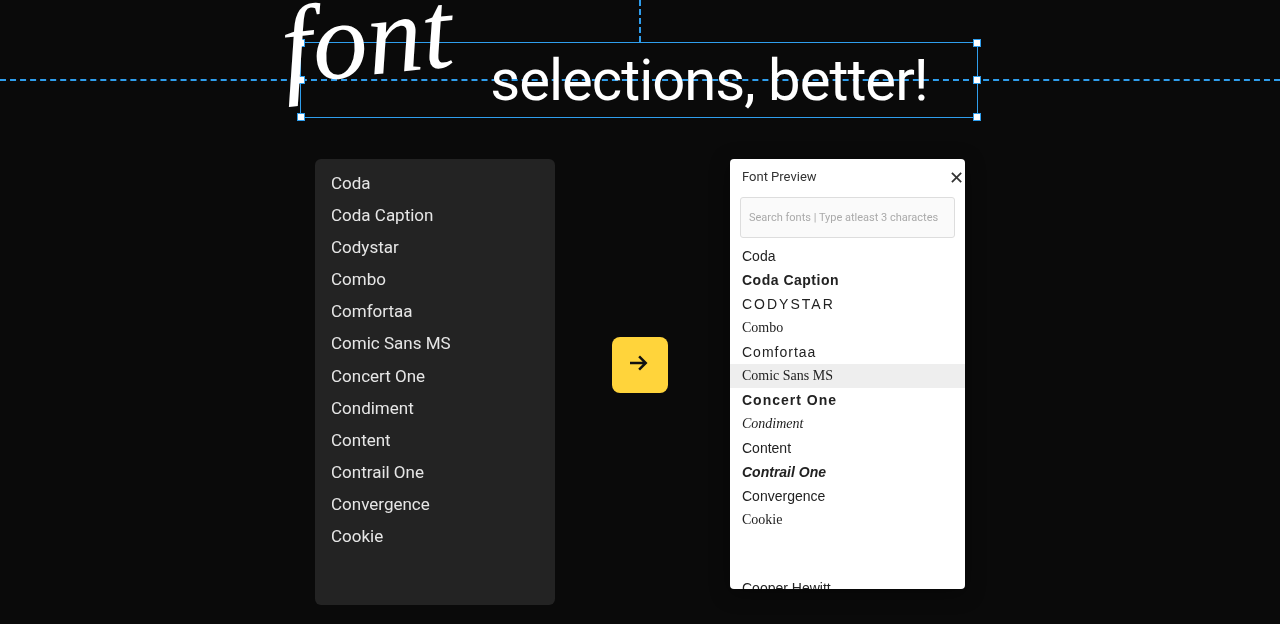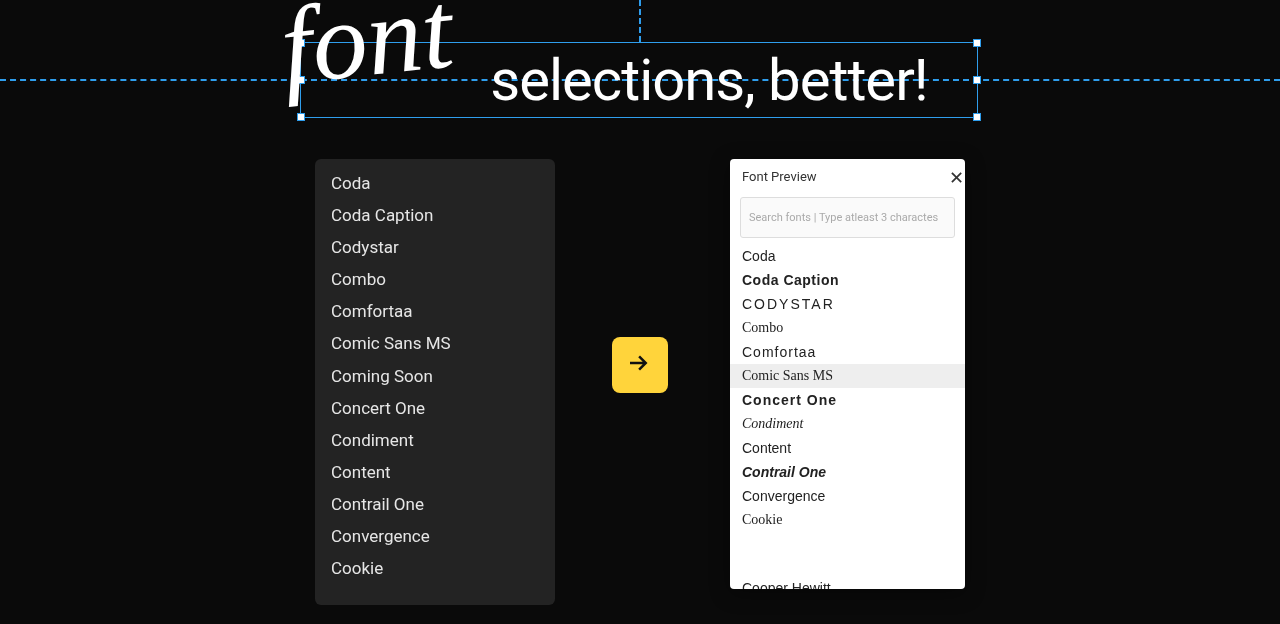--- a/index.html
+++ b/index.html
@@ -193,21 +193,20 @@
   <span class="headline-rest">selections, better!</span>
 </div>
 
 <div class="left-panel" id="left-panel">
     <div class="item">Coda</div>
     <div class="item">Coda Caption</div>
     <div class="item">Codystar</div>
     <div class="item">Combo</div>
     <div class="item">Comfortaa</div>
     <div class="item">Comic Sans MS</div>
-    <div class="item">Coming Soon</div>
     <div class="item">Concert One</div>
     <div class="item">Condiment</div>
     <div class="item">Content</div>
     <div class="item">Contrail One</div>
     <div class="item">Convergence</div>
     <div class="item">Cookie</div>
   </div>
 
 <div class="arrow-badge">
   <span>

